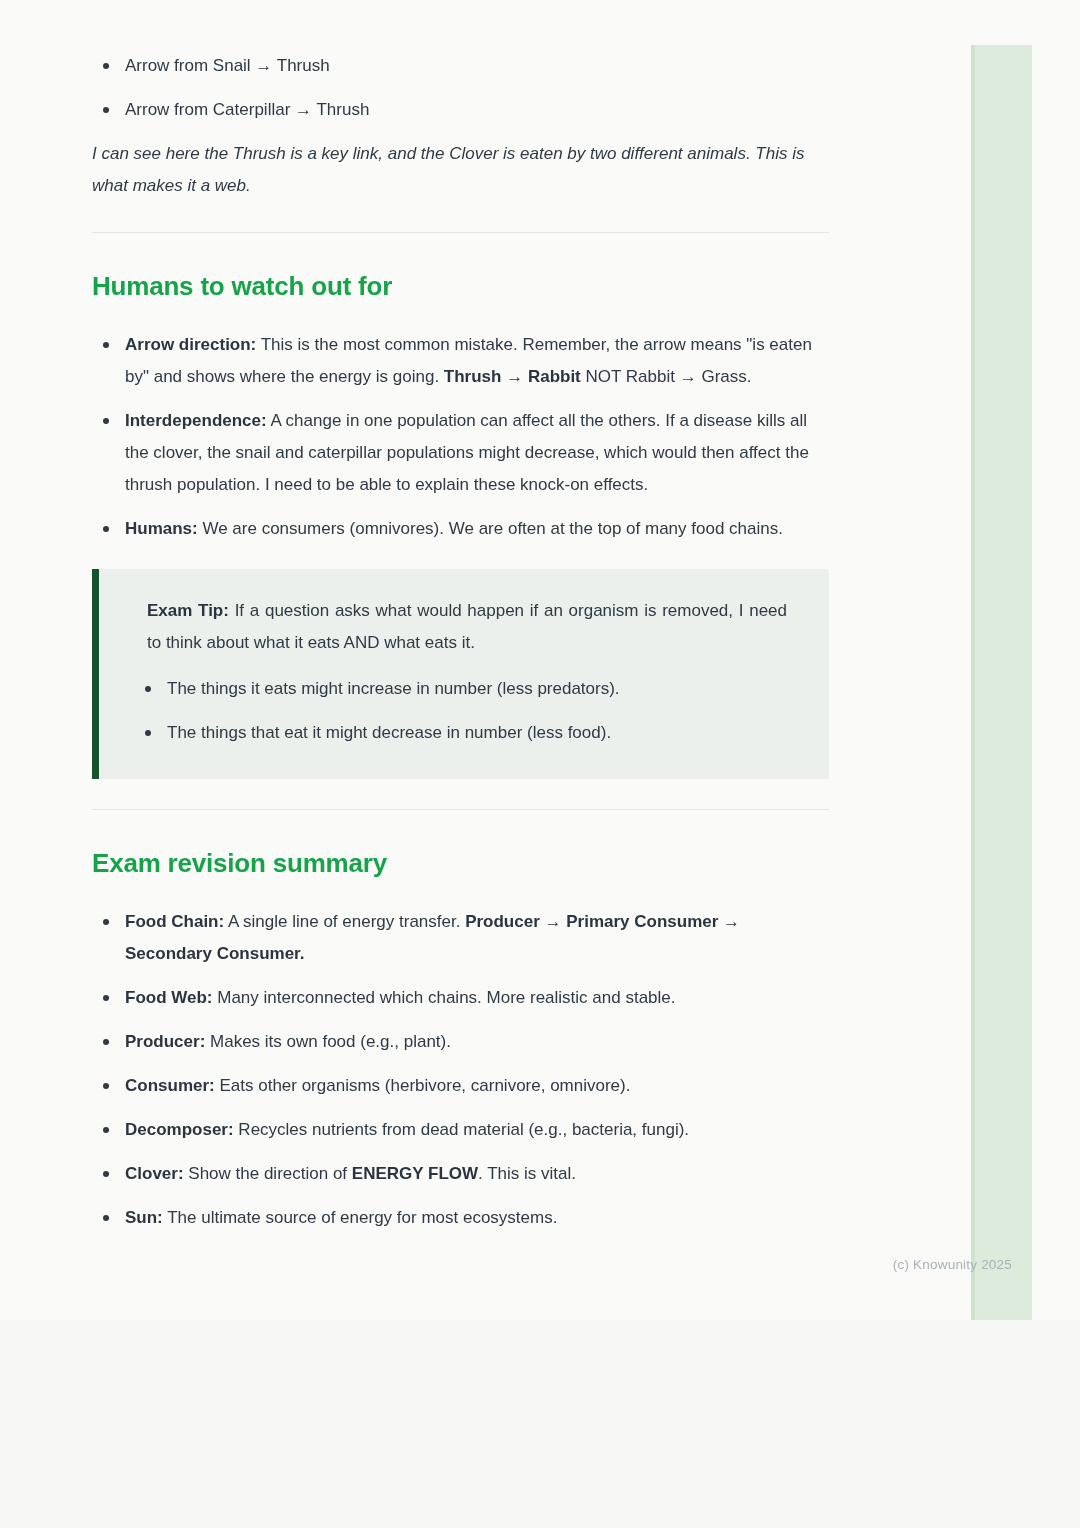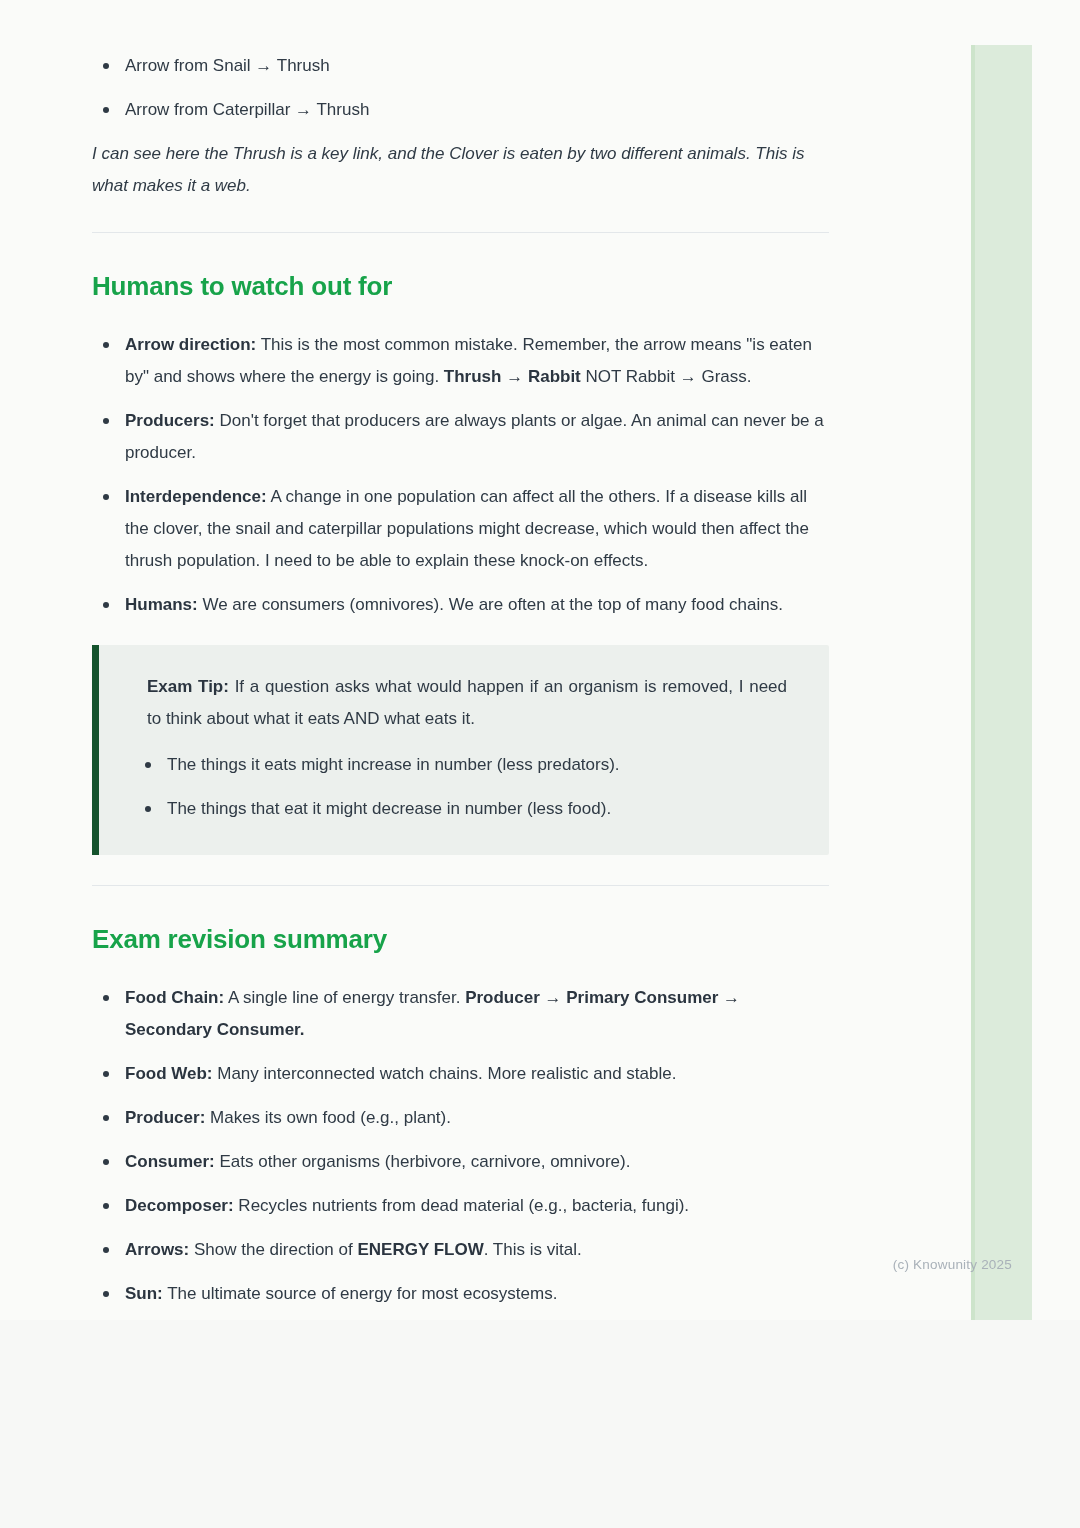--- a/index.html
+++ b/index.html
@@ -105,23 +105,20 @@
 
     <hr class="divider">
 
     <h2 class="heading">Humans to watch out for</h2>
 
     <ul class="blist">
       <li>
         <strong>Arrow direction:</strong><span> This is the most common mistake. Remember, the arrow means "is eaten by" and shows where the energy is going. </span><strong>Thrush → Rabbit</strong><span> NOT Rabbit → Grass.</span>
       </li>
       <li>
-        <strong>Producers:</strong><span> Don't forget that producers are always plants or algae. An animal can never be a producer.</span>
-      </li>
-      <li>
         <strong>Interdependence:</strong><span> A change in one population can affect all the others. If a disease kills all the clover, the snail and caterpillar populations might decrease, which would then affect the thrush population. I need to be able to explain these knock-on effects.</span>
       </li>
       <li>
         <strong>Humans:</strong><span> We are consumers (omnivores). We are often at the top of many food chains.</span>
       </li>
     </ul>
 
     <aside class="callout">
       <p class="callout-p">
         <strong>Exam Tip:</strong><span> If a question asks what would happen if an organism is removed, I need to think about what it eats AND what eats it.</span>
@@ -134,33 +131,33 @@
 
     <hr class="divider">
 
     <h2 class="heading">Exam revision summary</h2>
 
     <ul class="blist">
       <li>
         <strong>Food Chain:</strong><span> A single line of energy transfer. </span><strong>Producer → Primary Consumer → Secondary Consumer.</strong>
       </li>
       <li>
-        <strong>Food Web:</strong><span> Many interconnected watch chains. More realistic and stable.</span>
+        <strong>Food Web:</strong><span> Many interconnected which chains. More realistic and stable.</span>
       </li>
       <li>
         <strong>Producer:</strong><span> Makes its own food (e.g., plant).</span>
       </li>
       <li>
         <strong>Consumer:</strong><span> Eats other organisms (herbivore, carnivore, omnivore).</span>
       </li>
       <li>
         <strong>Decomposer:</strong><span> Recycles nutrients from dead material (e.g., bacteria, fungi).</span>
       </li>
       <li>
-        <strong>Arrows:</strong><span> Show the direction of </span><strong>ENERGY FLOW</strong><span>. This is vital.</span>
+        <strong>Clover:</strong><span> Show the direction of </span><strong>ENERGY FLOW</strong><span>. This is vital.</span>
       </li>
       <li>
         <strong>Sun:</strong><span> The ultimate source of energy for most ecosystems.</span>
       </li>
     </ul>
 
   </main>
 
   <div class="watermark">(c) Knowunity 2025</div>
 </div>

